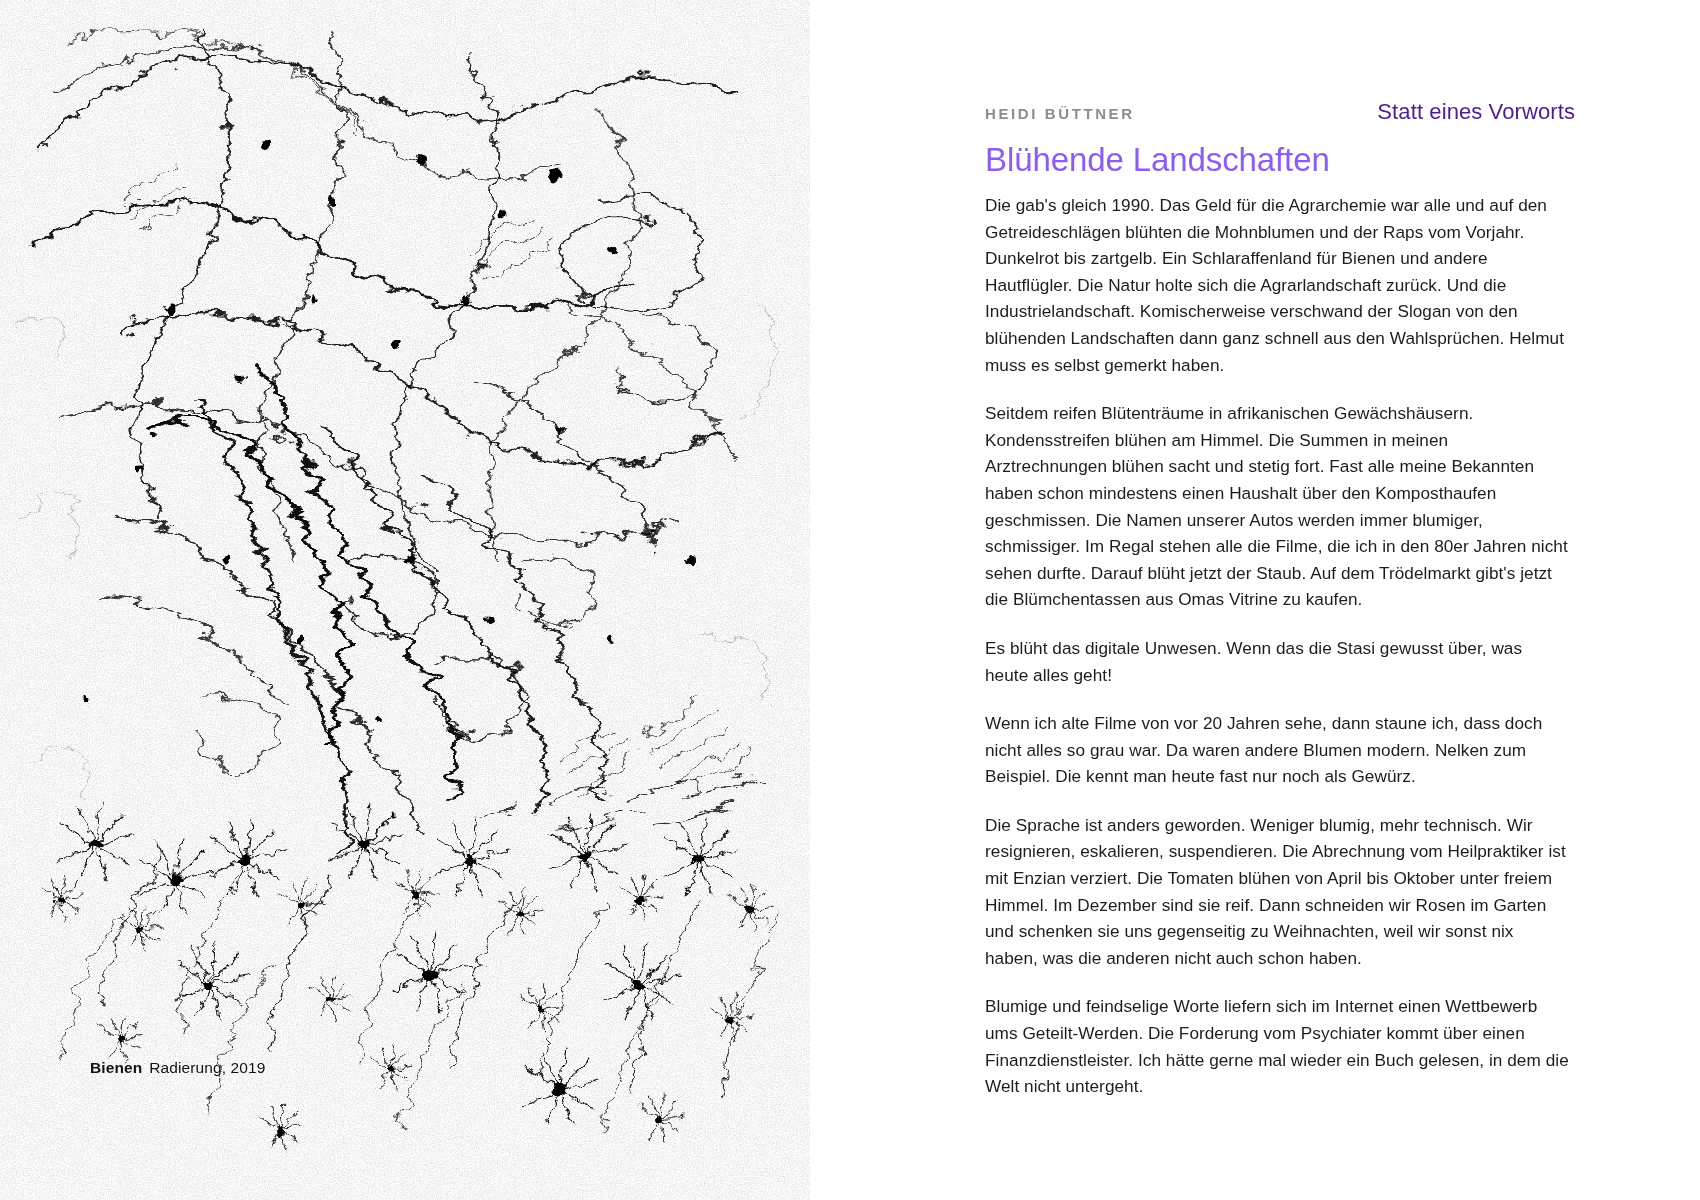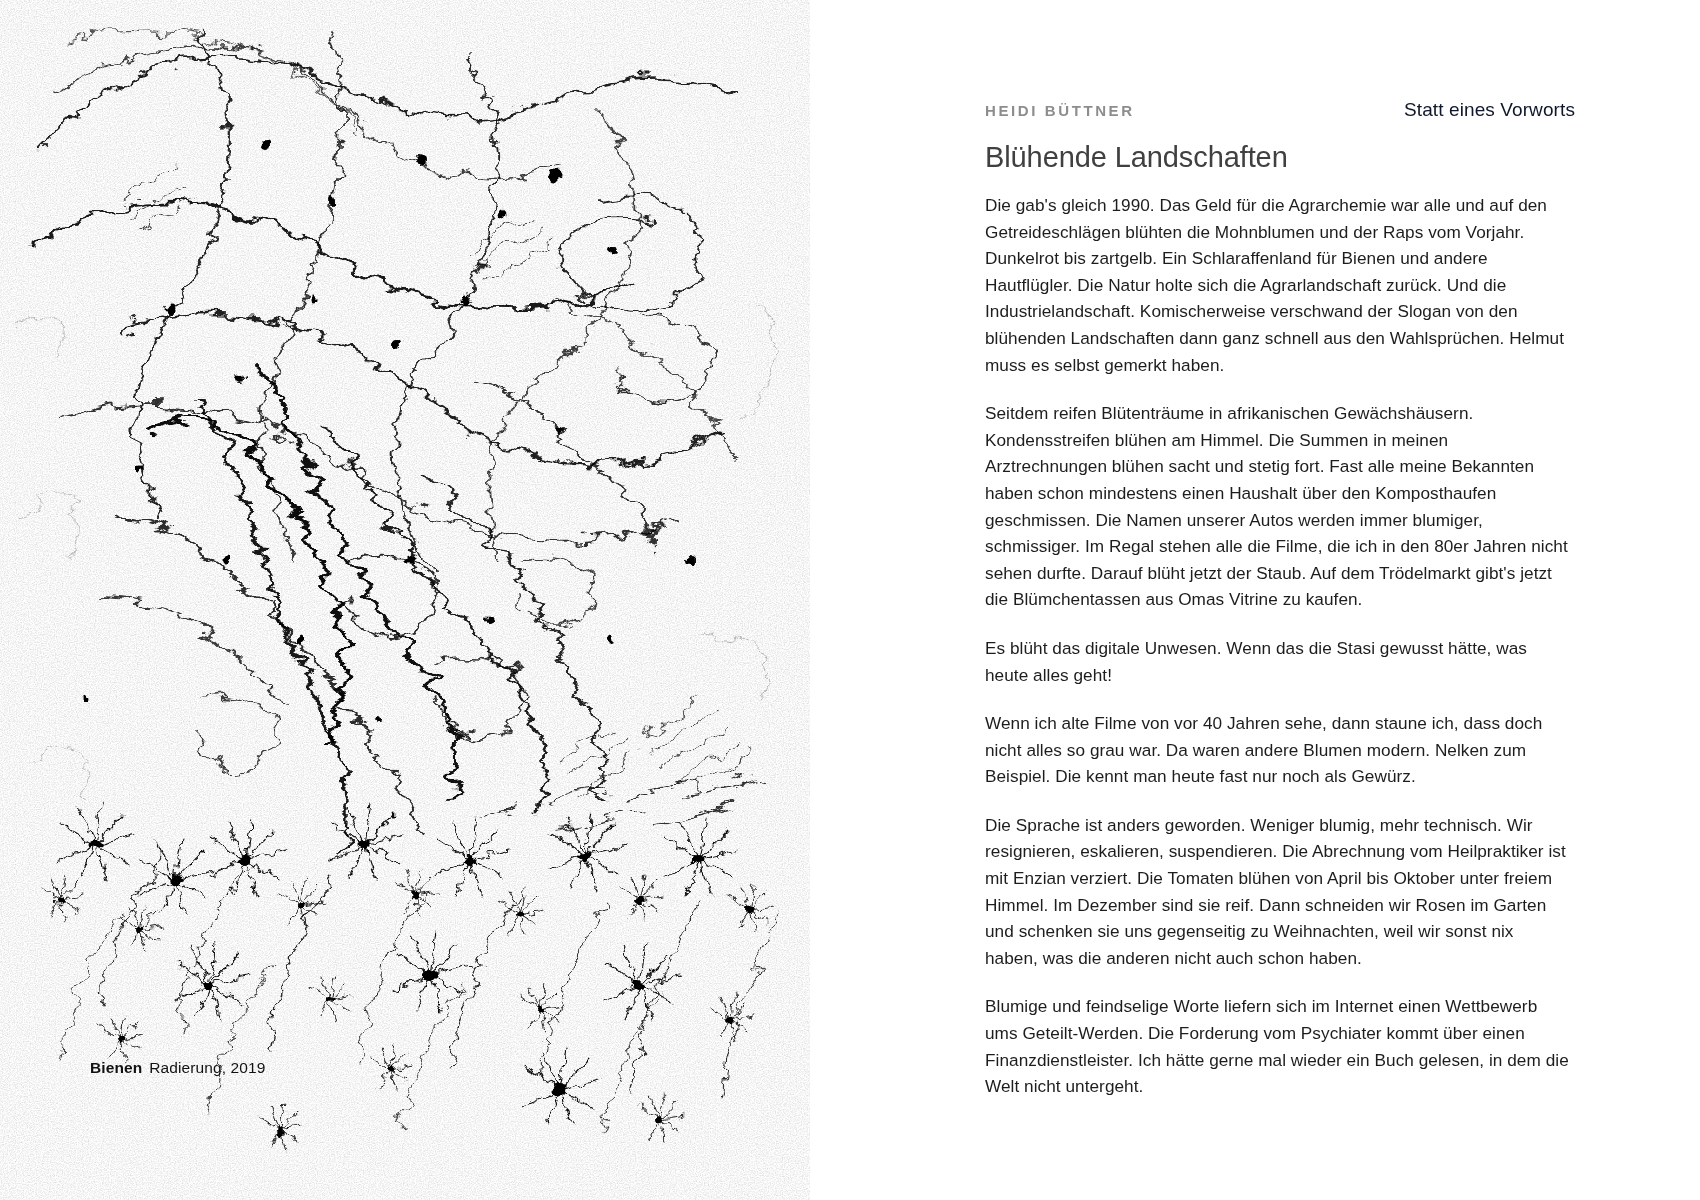--- a/index.html
+++ b/index.html
@@ -80,34 +80,34 @@
     align-items: baseline;
   }
   .author-name {
     font-size: 15px;
     font-weight: 700;
     letter-spacing: 2.6px;
     color: #8d8d8d;
     text-transform: uppercase;
   }
   .section-label {
-    font-size: 19px;
+    font-size: 22px;
     font-weight: 400;
-    color: #0f172a;
+    color: #4c1d95;
     letter-spacing: 0.1px;
   }
 
   .article-title {
     position: absolute;
     left: 175px;
     top: 128px;
-    font-size: 29px;
+    font-size: 33px;
     font-weight: 400;
     letter-spacing: -0.1px;
-    color: #404040;
+    color: #8b5cf6;
     margin: 0;
     line-height: 1.2;
   }
 
   .article-body {
     position: absolute;
     left: 175px;
     top: 180px;
     width: 600px;
   }
@@ -300,21 +300,21 @@
     <div class="running-head">
       <span class="author-name">HEIDI BÜTTNER</span>
       <span class="section-label">Statt eines Vorworts</span>
     </div>
 
     <h1 class="article-title">Blühende Landschaften</h1>
 
     <div class="article-body">
       <p>Die gab's gleich 1990. Das Geld für die Agrarchemie war alle und auf den Getreideschlägen blühten die Mohnblumen und der Raps vom Vorjahr. Dunkelrot bis zartgelb. Ein Schlaraffenland für Bienen und andere Hautflügler. Die Natur holte sich die Agrarlandschaft zurück. Und die Industrielandschaft. Komischerweise verschwand der Slogan von den blühenden Landschaften dann ganz schnell aus den Wahlsprüchen. Helmut muss es selbst gemerkt haben.</p>
       <p>Seitdem reifen Blütenträume in afrikanischen Gewächshäusern. Kondensstreifen blühen am Himmel. Die Summen in meinen Arztrechnungen blühen sacht und stetig fort. Fast alle meine Bekannten haben schon mindestens einen Haushalt über den Komposthaufen geschmissen. Die Namen unserer Autos werden immer blumiger, schmissiger. Im Regal stehen alle die Filme, die ich in den 80er Jahren nicht sehen durfte. Darauf blüht jetzt der Staub. Auf dem Trödelmarkt gibt's jetzt die Blümchentassen aus Omas Vitrine zu kaufen.</p>
-      <p>Es blüht das digitale Unwesen. Wenn das die Stasi gewusst hätte, was heute alles geht!</p>
-      <p>Wenn ich alte Filme von vor 40 Jahren sehe, dann staune ich, dass doch nicht alles so grau war. Da waren andere Blumen modern. Nelken zum Beispiel. Die kennt man heute fast nur noch als Gewürz.</p>
+      <p>Es blüht das digitale Unwesen. Wenn das die Stasi gewusst über, was heute alles geht!</p>
+      <p>Wenn ich alte Filme von vor 20 Jahren sehe, dann staune ich, dass doch nicht alles so grau war. Da waren andere Blumen modern. Nelken zum Beispiel. Die kennt man heute fast nur noch als Gewürz.</p>
       <p>Die Sprache ist anders geworden. Weniger blumig, mehr technisch. Wir resignieren, eskalieren, suspendieren. Die Abrechnung vom Heilpraktiker ist mit Enzian verziert. Die Tomaten blühen von April bis Oktober unter freiem Himmel. Im Dezember sind sie reif. Dann schneiden wir Rosen im Garten und schenken sie uns gegenseitig zu Weihnachten, weil wir sonst nix haben, was die anderen nicht auch schon haben.</p>
       <p>Blumige und feindselige Worte liefern sich im Internet einen Wettbewerb ums Geteilt-Werden. Die Forderung vom Psychiater kommt über einen Finanzdienstleister. Ich hätte gerne mal wieder ein Buch gelesen, in dem die Welt nicht untergeht.</p>
     </div>
 
   </div>
 
 </div>
 
 </body></html>

